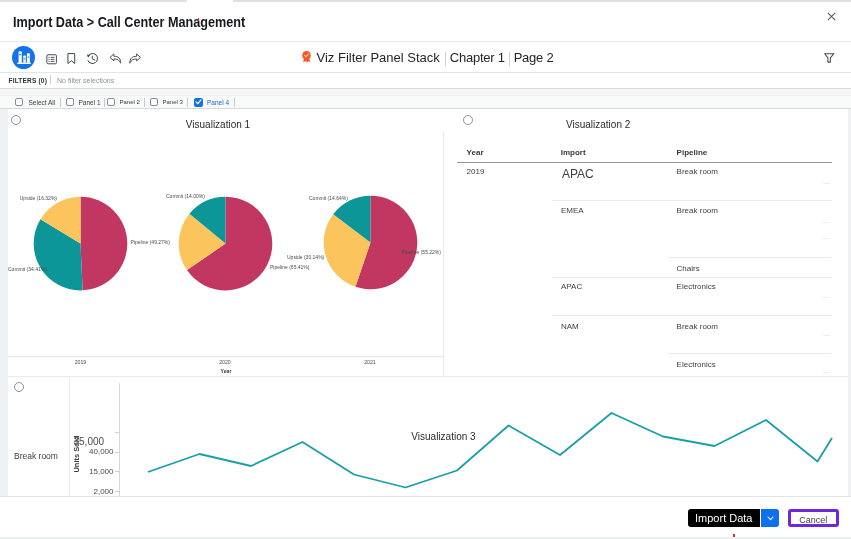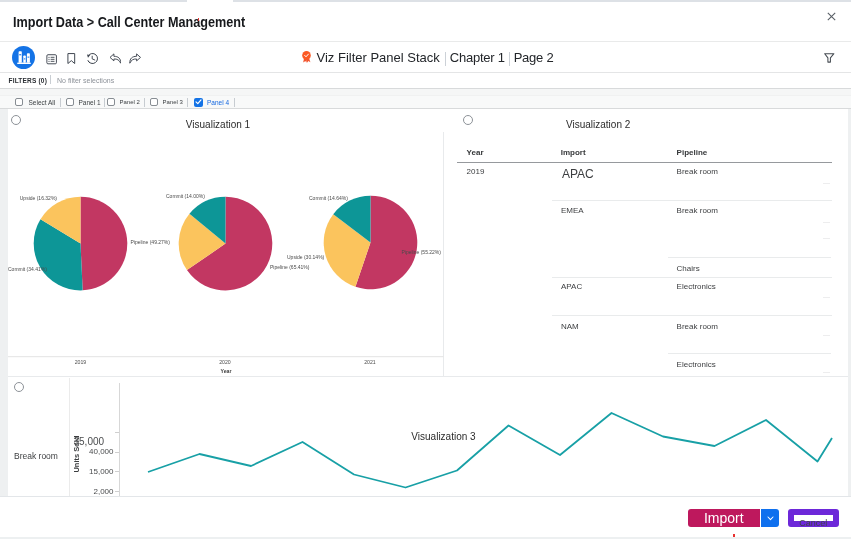--- a/index.html
+++ b/index.html
@@ -177,20 +177,20 @@
 <div class="abs" style="left:73.5px;top:467px;width:40px;text-align:right;font-size:8px;color:#4a4c4e;">15,000</div>
 <div class="abs" style="left:73.5px;top:486.7px;width:40px;text-align:right;font-size:8px;color:#4a4c4e;">2,000</div>
 <div class="abs" style="left:114.5px;top:432px;width:4px;height:1px;background:#cfcfcf;"></div>
 <div class="abs" style="left:114.5px;top:451.7px;width:4px;height:1px;background:#cfcfcf;"></div>
 <div class="abs" style="left:114.5px;top:471.4px;width:4px;height:1px;background:#cfcfcf;"></div>
 <div class="abs" style="left:114.5px;top:491.1px;width:4px;height:1px;background:#cfcfcf;"></div>
 <svg class="abs" style="left:119px;top:377px;" width="728" height="118.5" viewBox="0 0 728 118.5">
 <polyline points="29,95 80.5,77 132,89 183.5,65 235,97.5 286.5,110.5 338,93.5 389.5,48.5 441,78 492.5,36 544,59.5 595.5,69 647,43 698.5,84.5 713,61" fill="none" stroke="#18A0A6" stroke-width="1.8" stroke-linejoin="round"></polyline>
 </svg>
 
-<div class="abs" style="left:688px;top:508.5px;width:71.5px;height:18.5px;background:#be185d;border-radius:3px 0 0 3px;color:#fff;font-size:14px;line-height:18.5px;text-align:center;">Import Data</div>
+<div class="abs" style="left:688px;top:508.5px;width:71.5px;height:18.5px;background:#000000;border-radius:3px 0 0 3px;color:#fff;font-size:11px;line-height:18.5px;text-align:center;">Import Data</div>
 <div class="abs" style="left:760.9px;top:508.5px;width:18px;height:18.5px;background:#0f70ee;border-radius:0 3px 3px 0;"></div>
 <svg class="abs" style="left:766.5px;top:515.5px;" width="7" height="5" viewBox="0 0 7 5">
     <path d="M1,1 L3.5,3.6 L6,1" stroke="#fff" stroke-width="1.05" fill="none" stroke-linecap="round" stroke-linejoin="round"></path>
   </svg>
-<div class="abs" style="left:788px;top:508.5px;width:50.6px;height:18.5px;background:#fff;border:6px solid #6d28d9;border-radius:3px;box-sizing:border-box;color:#3f4347;font-size:9px;line-height:16.5px;text-align:center;">Cancel</div>
+<div class="abs" style="left:788px;top:508.5px;width:50.6px;height:18.5px;background:#fff;border:3px solid #6d28d9;border-radius:3px;box-sizing:border-box;color:#3f4347;font-size:9px;line-height:16.5px;text-align:center;">Cancel</div>
 <div class="abs" style="left:733.2px;top:533.8px;width:1.4px;height:3.4px;background:#e8312f;"></div>
 <div class="abs" style="left:0;top:537.3px;width:851px;height:1.7px;background:#edf0f1;"></div>
 
 </body></html>

